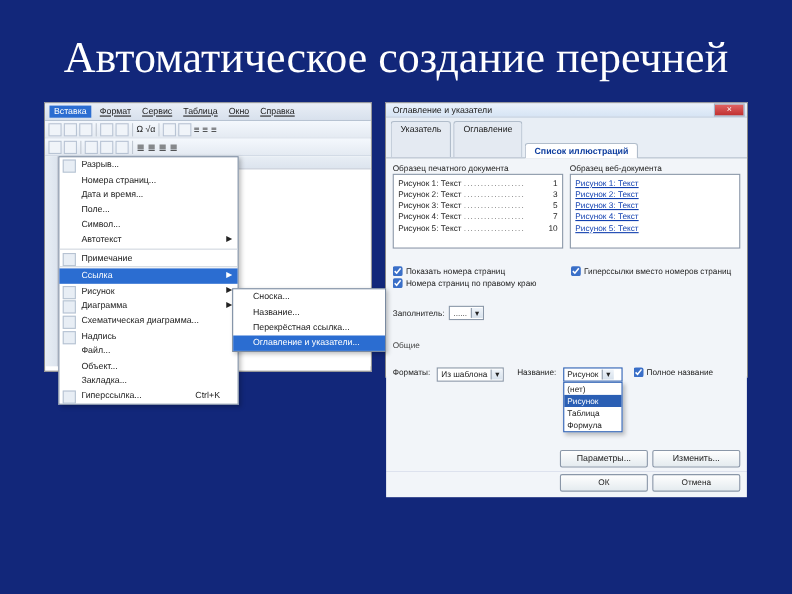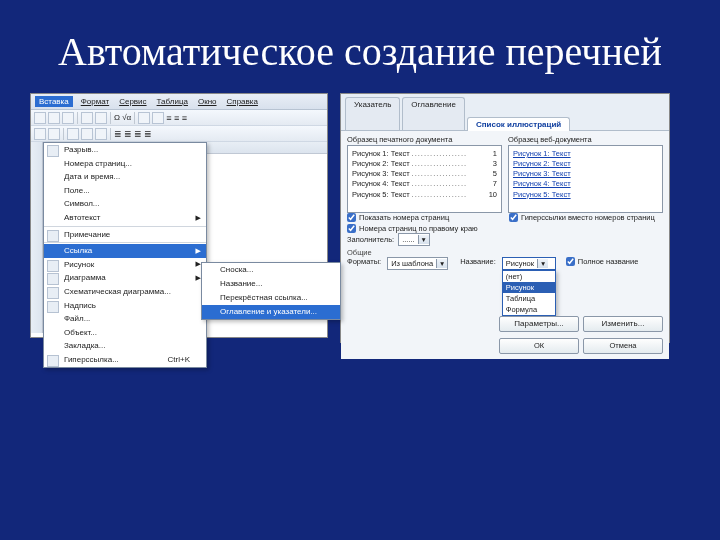--- a/index.html
+++ b/index.html
@@ -12,20 +12,21 @@
   }
   .slide-title {
     color: #fff;
     font-size: 40px;
     text-align: center;
     padding: 28px 10px 18px;
     font-weight: 400;
   }
   .shots {
     display: flex;
+    justify-content: center;
     gap: 12px;
     padding: 0 30px;
   }
   .window {
     background: #fff;
     border: 1px solid #888;
     font-family: "Segoe UI", Tahoma, sans-serif;
     font-size: 8px;
     color: #222;
     position: relative;
@@ -97,21 +98,21 @@
     border-bottom:1px solid #b1c0d4;
     align-items:center; padding:0 2px 0 6px;
     justify-content:space-between;
   }
   .titlebar .btns { display:flex; gap:2px;}
   .winbtn { width:28px; height:12px; border:1px solid #a4b2c4; background:linear-gradient(#f6fafd,#dee7f1); text-align:center; line-height:10px; font-size:8px;}
   .winbtn.close { background:linear-gradient(#e06464,#c03030); color:#fff;}
   .tabsrow { display:flex; gap:0; background:#e8eef5; padding:3px 4px 0; font-size:8px; }
   .tab { padding:2px 8px; border:1px solid #b1bdcb; border-bottom:none; background:#e4eaf2; margin-right:2px; border-radius:3px 3px 0 0;}
   .tab.sel { background:#fff; color:#1140a0; font-weight:bold; position:relative; top:1px;margin-top:19px;}
-  .dlg-body { background:#f2f5f9; flex:1; border-top:1px solid #b1bdcb; padding:4px 6px; display:flex; flex-direction:column; gap:0;}
+  .dlg-body { background:#f2f5f9; flex:1; border-top:1px solid #b1bdcb; padding:4px 6px; display:flex; flex-direction:column; gap:16px;}
   .previews { display:flex; gap:6px; }
   .pv-col { flex:1; display:flex; flex-direction:column; }
   .pv-col .lab { font-size:7.5px; margin-bottom:1px;}
   .pv-box { height:68px; border:1px solid #8a97a8; background:#fff; padding:3px 4px; overflow:hidden; font-size:7.5px; line-height:1.35;}
   .pv-box .dotline { display:flex; justify-content:space-between; }
   .pv-box .dotline .dots { flex:1; overflow:hidden; white-space:nowrap; letter-spacing:1px; margin:0 2px; color:#555;}
   .pv-right .ln { color:#1240b0; text-decoration:underline; }
   .chk-row { display:flex; gap:8px; font-size:7.5px; align-items:flex-start; }
   .chk-col { flex:1; display:flex; flex-direction:column; gap:2px;}
   .chk { display:flex; align-items:center; gap:3px;}
@@ -241,20 +242,26 @@
             <div class="row">Сноска...</div>
             <div class="row">Название...</div>
             <div class="row">Перекрёстная ссылка...</div>
             <div class="row hi">Оглавление и указатели...</div>
           </div>
       </div>
     </div>
   </div>
 
   <div class="window right-shot">
+    <div class="titlebar">
+      <span>Оглавление и указатели</span>
+      <div class="btns">
+        <div class="winbtn close">×</div>
+      </div>
+    </div>
     <div class="tabsrow">
       <div class="tab">Указатель</div>
       <div class="tab">Оглавление</div>
       <div class="tab sel">Список иллюстраций</div>
     </div>
     <div class="dlg-body">
       <div class="previews">
         <div class="pv-col">
           <div class="lab">Образец печатного документа</div>
           <div class="pv-box" id="pv-print">

